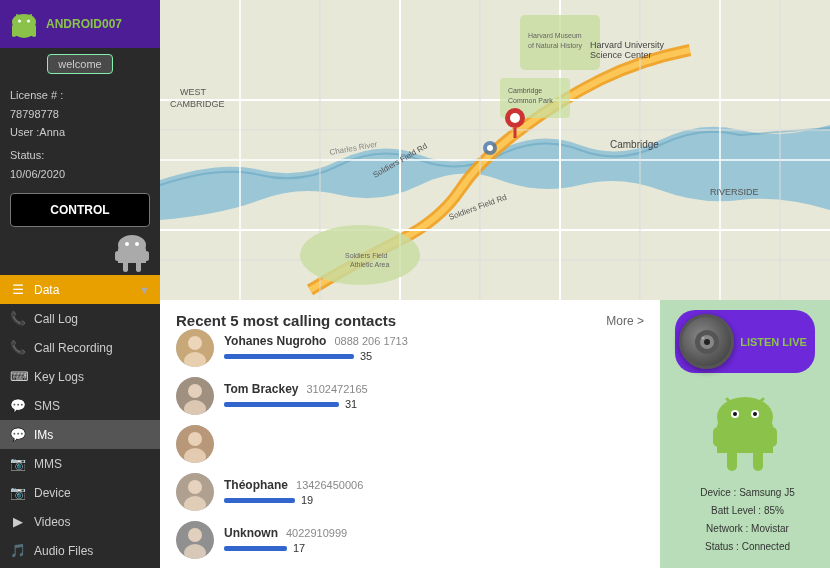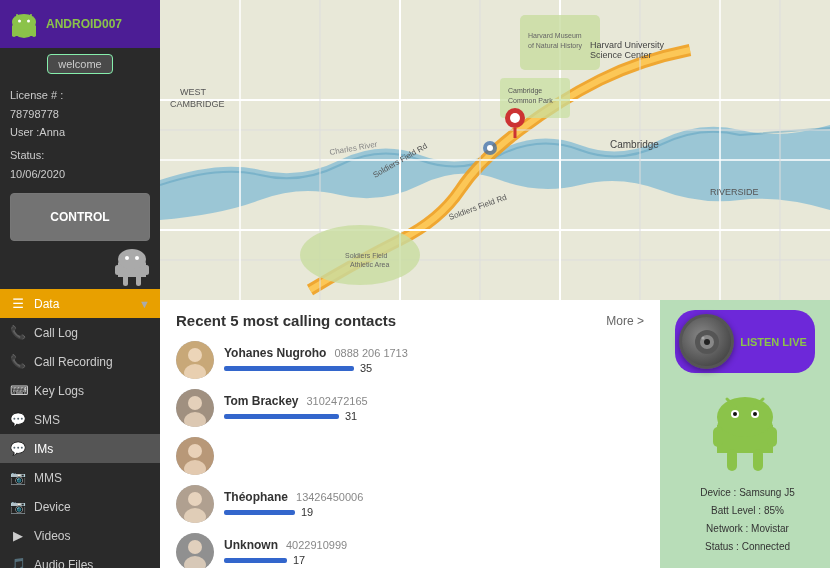--- a/index.html
+++ b/index.html
@@ -38,25 +38,25 @@
     }
 
     .user-info {
       padding: 6px 10px;
       color: #ccc;
       font-size: 11px;
       line-height: 1.7;
     }
 
     .control-btn {
-      background: #737373;
+      background: #000000;
       color: #fff;
       border: 1px solid #777;
       border-radius: 4px;
-      padding: 16px 0;
+      padding: 9px 0;
       font-size: 12px;
       font-weight: bold;
       margin: 4px 10px;
       display: block;
       text-align: center;
       cursor: pointer;
     }
 
     .nav-section {
       flex: 1;
@@ -119,21 +119,20 @@
     #contacts-panel {
       flex: 1;
       padding: 12px 16px;
       overflow-y: auto;
     }
 
     .panel-header {
       display: flex;
       justify-content: space-between;
       align-items: center;
-      margin-bottom: 12px;
     }
 
     .panel-title {
       font-size: 15px;
       font-weight: bold;
       color: #333;
     }
 
     .more-link {
       color: #666;

